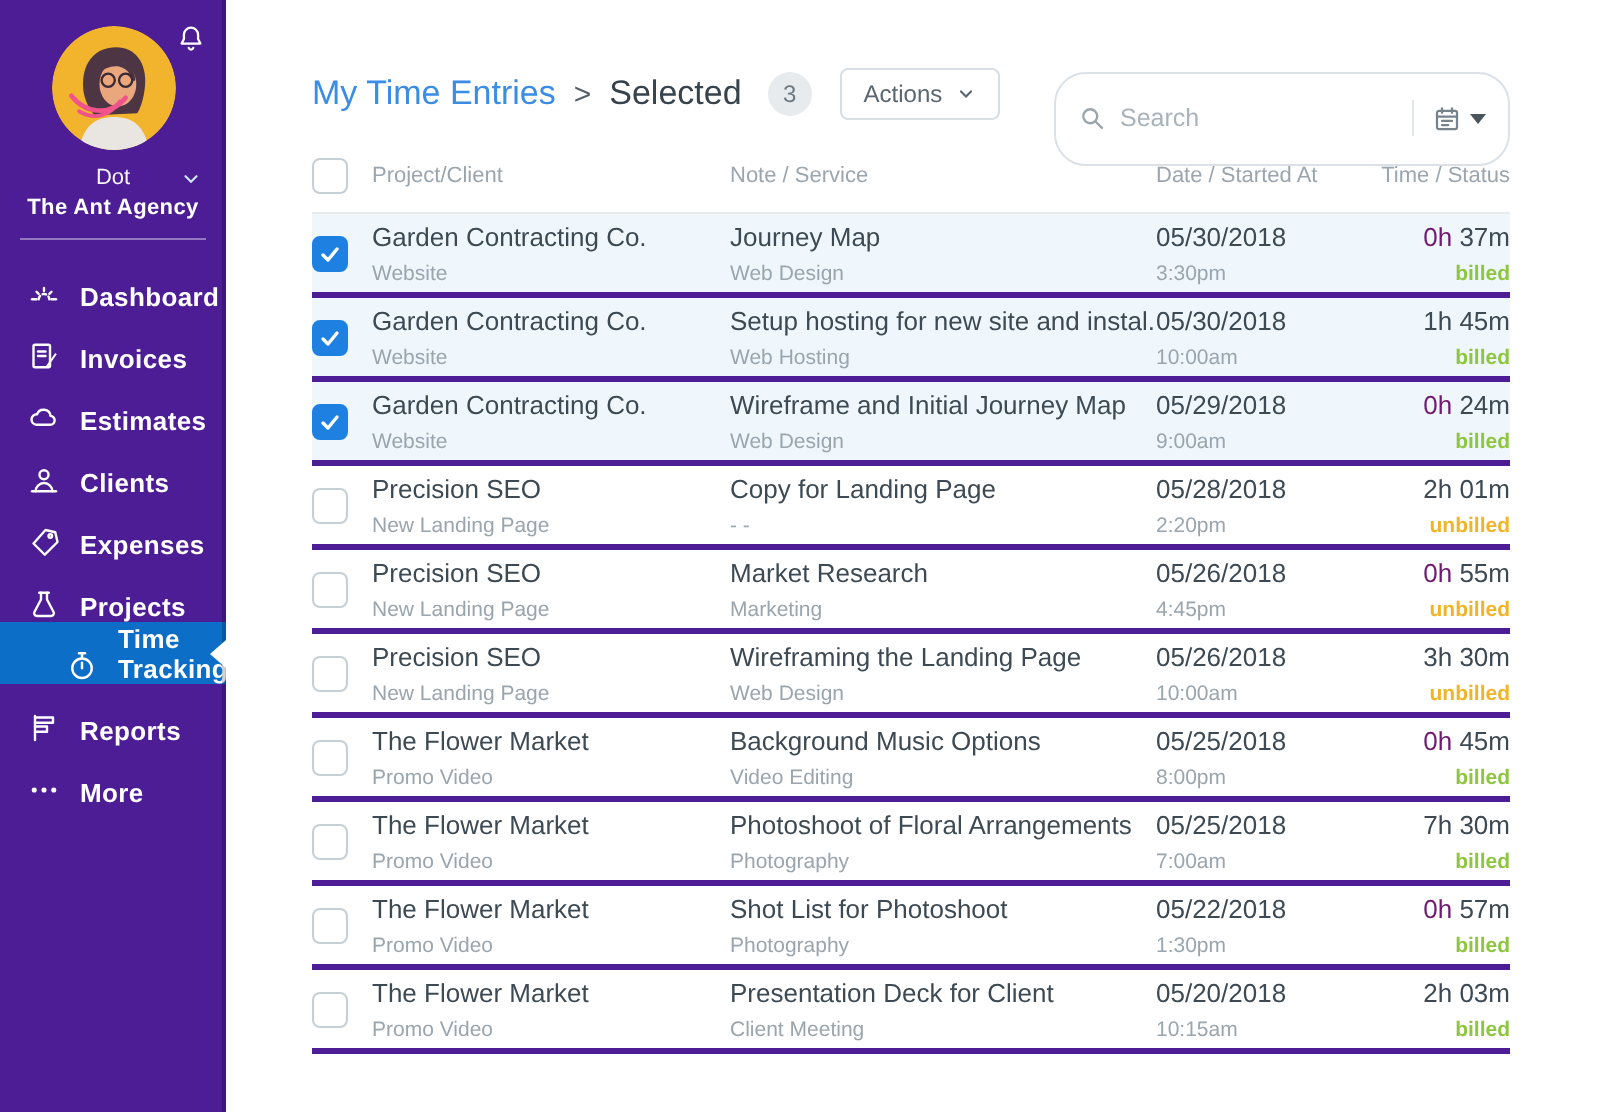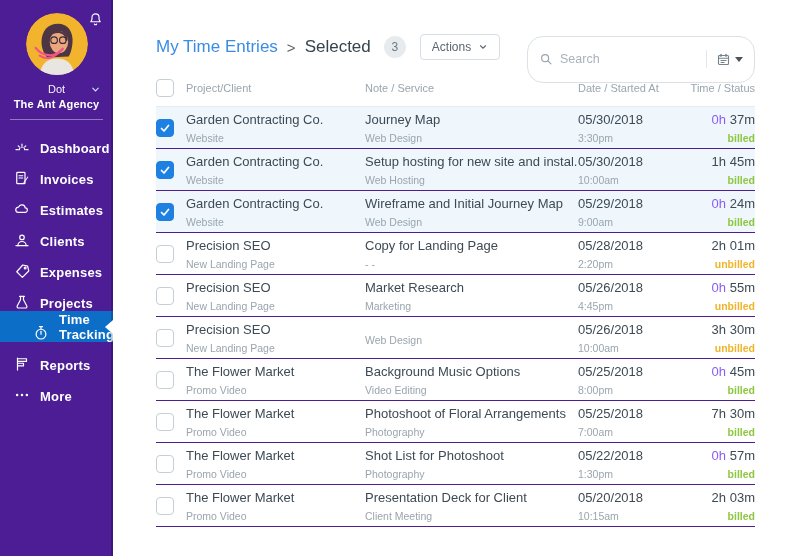--- a/index.html
+++ b/index.html
@@ -45,26 +45,26 @@
   .search input::placeholder { color:#a8b2ba; }
   .search-divider { width:1px; height:18px; background:#e2e7ea; margin:0 7px 0 4px; }
   .calendar-btn { display:flex; align-items:center; gap:4px; background:none; border:none; cursor:pointer; padding:0 2px; }
   .cal-caret { width:0; height:0; border-left:4px solid transparent; border-right:4px solid transparent; border-top:5px solid #4a545c; }
 
   
   .table { margin-top:17px; }
   .tgrid { display:grid; grid-template-columns:30px 179px 213px 110px 1fr; align-items:center; }
   .thead { padding-bottom:9px; border-bottom:1px solid #e7ebee; color:#9aa5ae; font-size:11px; }
   .thead .th-right { text-align:right; }
-  .trow { height:42px; border-bottom:1px solid #4c1d95; cursor:pointer; }
+  .trow { height:42px; border-bottom:3px solid #4c1d95; cursor:pointer; }
   .trow.selected { background:#eff7fd; }
   .cell-main { font-size:13px; color:#3d4a54; white-space:nowrap; overflow:hidden; }
   .cell-sub  { font-size:10.5px; color:#9aa5ae; margin-top:5px; white-space:nowrap; }
   .time-cell { text-align:right; }
-  .hours { color:#3d4a54; } .hours.muted { color:#8b5cf6; }
+  .hours { color:#3d4a54; } .hours.muted { color:#701a75; }
   .mins { color:#3d4a54; }
   .status { font-weight:bold; }
   .status.billed { color:#8fc640; }
   .status.unbilled { color:#f0b429; }
   .cb { width:18px; height:18px; border:1px solid #c6cfd6; border-radius:4px; background:#fff; display:flex;
         align-items:center; justify-content:center; cursor:pointer; }
   .cb svg { visibility:hidden; }
   .cb.checked { background:#1e81e2; border-color:#1e81e2; }
   .cb.checked svg { visibility:visible; }
 </style>
@@ -399,20 +399,21 @@
       <svg width="12" height="12" viewBox="0 0 24 24" fill="none" stroke="#fff" stroke-width="3.4" stroke-linecap="round" stroke-linejoin="round">
                   <polyline points="5 13 10 18 19 7"></polyline>
                 </svg>
     </div>
             </div>
     <div>
       <div class="cell-main">Precision SEO</div>
       <div class="cell-sub">New Landing Page</div>
     </div>
     <div>
+      <div class="cell-main">Wireframing the Landing Page</div>
       <div class="cell-sub">Web Design</div>
     </div>
     <div>
       <div class="cell-main">05/26/2018</div>
       <div class="cell-sub">10:00am</div>
     </div>
     <div class="time-cell">
       <div class="cell-main">
         <span class="hours">3h</span>
         <span class="mins">30m</span>

